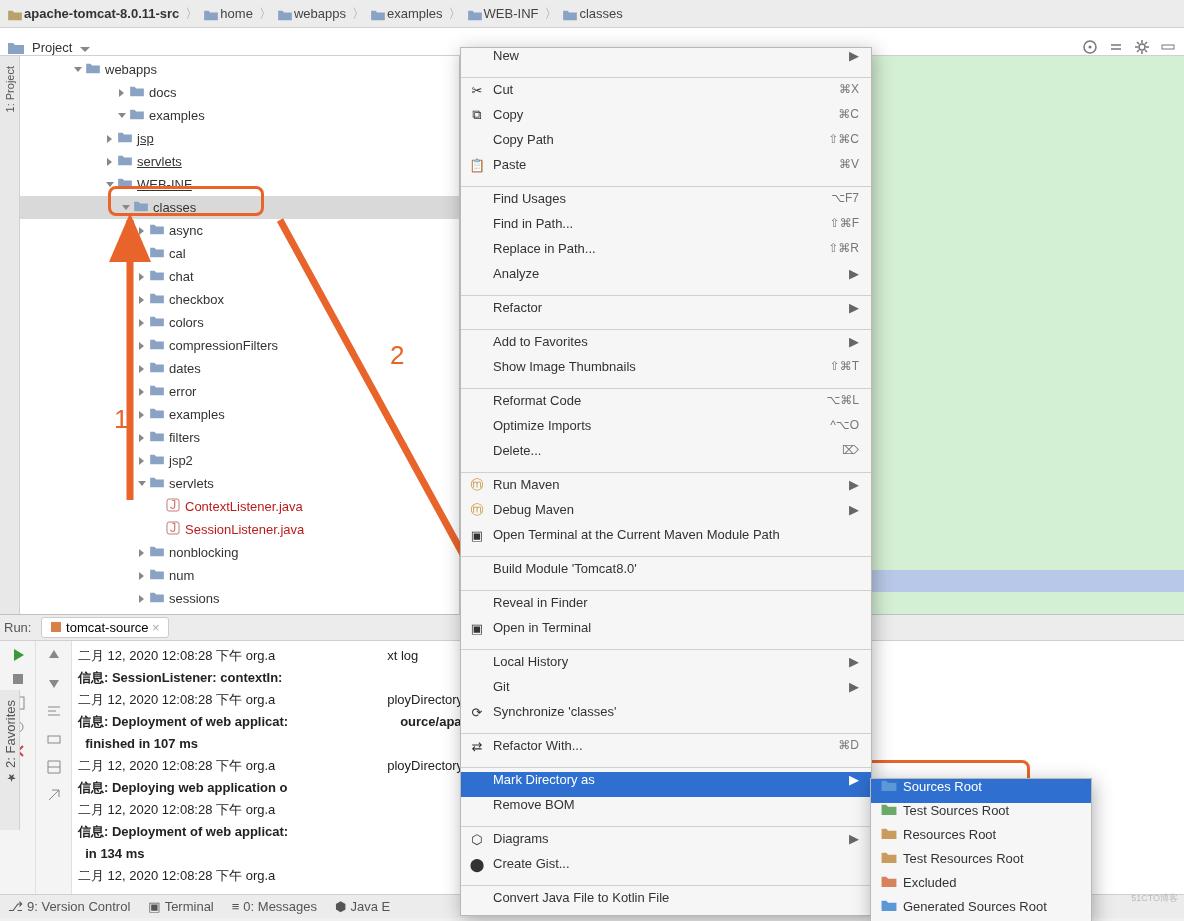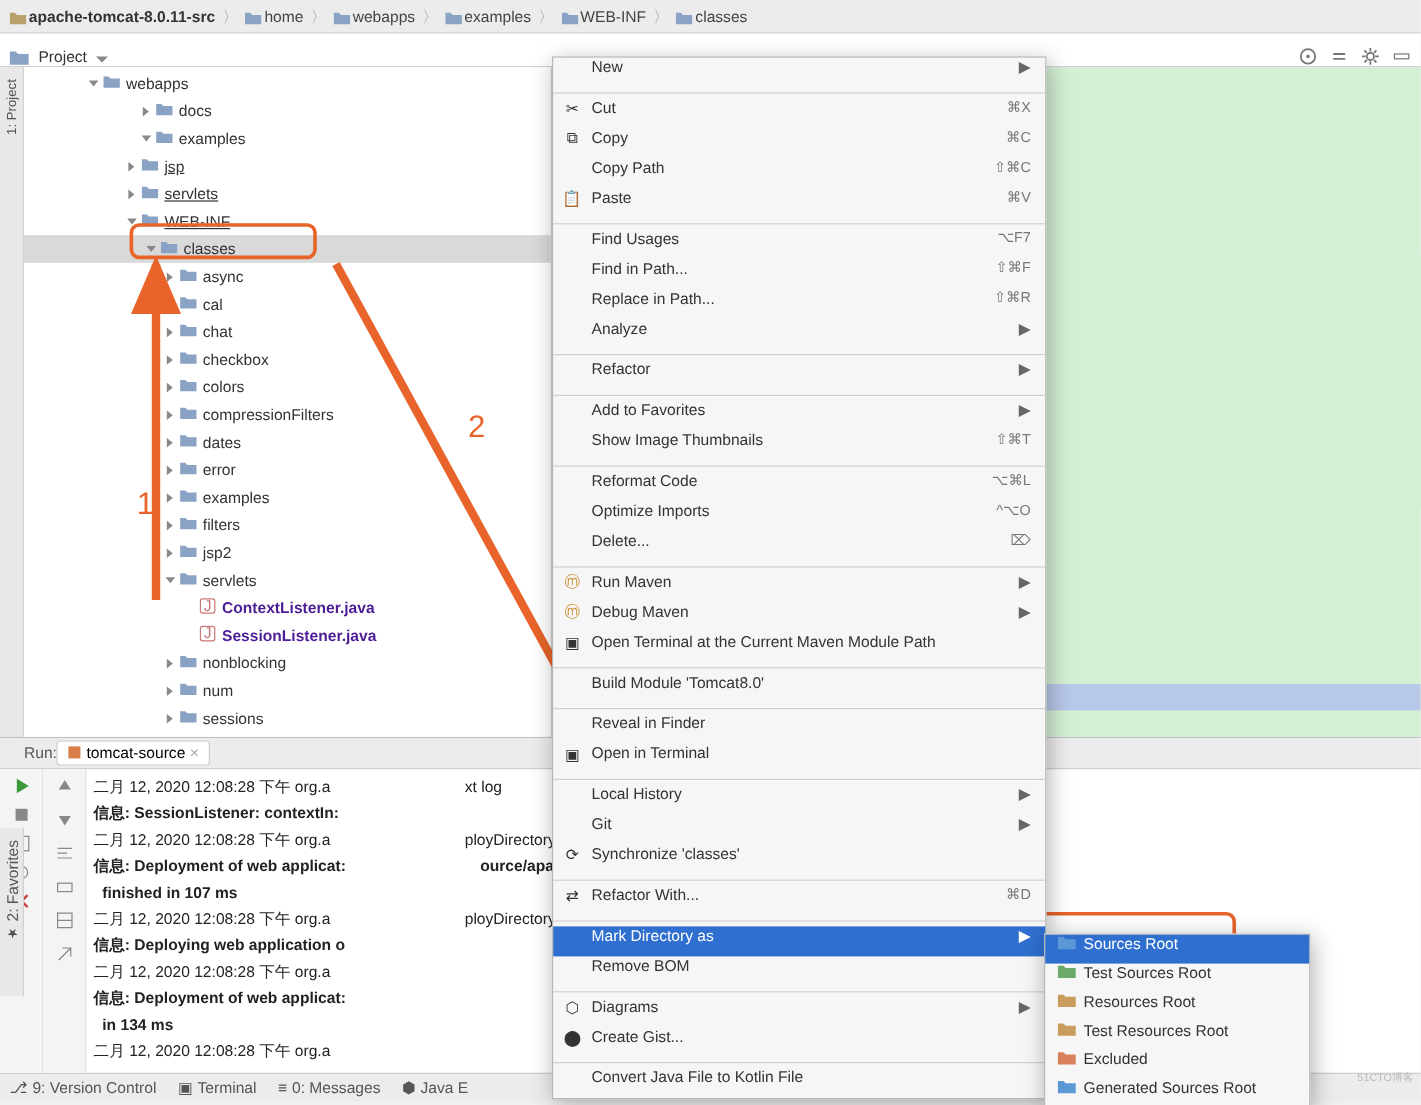--- a/index.html
+++ b/index.html
@@ -26,21 +26,21 @@
     .vtab { writing-mode: vertical-rl; transform: rotate(180deg); font-size: 11px; color: #555; }
 
     
     .tree-panel { width: 440px; background: #fff; border-right: 1px solid #d0d0d0; overflow: hidden; position: relative; }
     .tree { padding: 2px 0; overflow: hidden; }
     .tree-row { display: flex; align-items: center; height: 23px; padding-left: 0; color: #333; white-space: nowrap; }
     .tree-row.selected { background: #d9d9d9; }
     .tree-arrow { width: 12px; height: 12px; margin-right: 2px; color: #888; display: inline-flex; align-items: center; justify-content: center; }
     .tree-folder { width: 14px; height: 12px; margin-right: 5px; }
     .tree-jfile { width: 14px; height: 14px; margin-right: 5px; }
-    .tree-label.red { color: #4c1d95; font-weight: bold; } .indent-2 { padding-left: 52px; } .indent-3 { padding-left: 96px; }
+    .tree-label.red { color: #b91c1c; } .indent-2 { padding-left: 52px; } .indent-3 { padding-left: 96px; }
     .indent-4 { padding-left: 84px; text-decoration: underline; } .indent-5 { padding-left: 100px; } .indent-6 { padding-left: 116px; }
     .indent-7 { padding-left: 132px; }
 
     
     .red-box { position: absolute; border: 3px solid #e8642a; border-radius: 8px; pointer-events: none; }
     .red-label { position: absolute; color: #e8642a; font-size: 26px; font-weight: 400; }
     svg.arrow { position: absolute; pointer-events: none; }
 
     
     .editor { flex: 1; background: #d4f0d4; font-family: "Menlo", "Consolas", monospace; font-size: 14px; color: #333; padding: 8px 0 8px 8px; line-height: 22px; white-space: pre; overflow: hidden; position: relative; }
@@ -59,21 +59,21 @@
     .menu-tri { margin-left: auto; color: #666; }
 
     
     .sub-menu { position: absolute; left: 870px; top: 778px; width: 222px; background: #f6f6f6; border: 1px solid #b8b8b8; box-shadow: 2px 4px 18px rgba(0,0,0,0.3); z-index: 60; }
     .sub-row { display: flex; align-items: flex-start; height: 24px; padding: 0 10px 0 10px; color: #333; gap: 6px; }
     .sub-row.hov { background: #2f6fcf; color: #fff; }
     .folder-mini { width: 16px; height: 13px; }
 
     
     .run-panel { height: 280px; border-top: 1px solid #c0c0c0; background: #fff; display: flex; flex-direction: column; }
-    .run-tabs { height: 26px; background: #ececec; display: flex; align-items: center; padding: 0 20px; border-bottom: 1px solid #d0d0d0; }
+    .run-tabs { height: 26px; background: #ececec; display: flex; align-items: center; padding: 0 4px; gap: 10px; border-bottom: 1px solid #d0d0d0; }
     .run-body { flex: 1; display: flex; }
     .run-gutter { width: 36px; background: #f4f4f4; border-right: 1px solid #e0e0e0; display: flex; flex-direction: column; align-items: center; padding-top: 6px; gap: 8px; }
     .run-gutter2 { width: 36px; background: #f4f4f4; border-right: 1px solid #e0e0e0; display: flex; flex-direction: column; align-items: center; padding-top: 6px; gap: 12px; }
     .gicon { width: 16px; height: 16px; color: #666; }
     .gicon.play { color: #3a9a3a; }
     .console { flex: 1; font-family: "Menlo", "Consolas", monospace; font-size: 15px; line-height: 22px; padding: 4px 6px; color: #222; white-space: pre; overflow: hidden; }
     .console .bold { font-weight: 700; }
 
     
     .bottom-tabs { height: 24px; background: #ececec; border-top: 1px solid #d0d0d0; display: flex; align-items: center; padding: 0 8px; gap: 18px; font-size: 11px; color: #555; }

